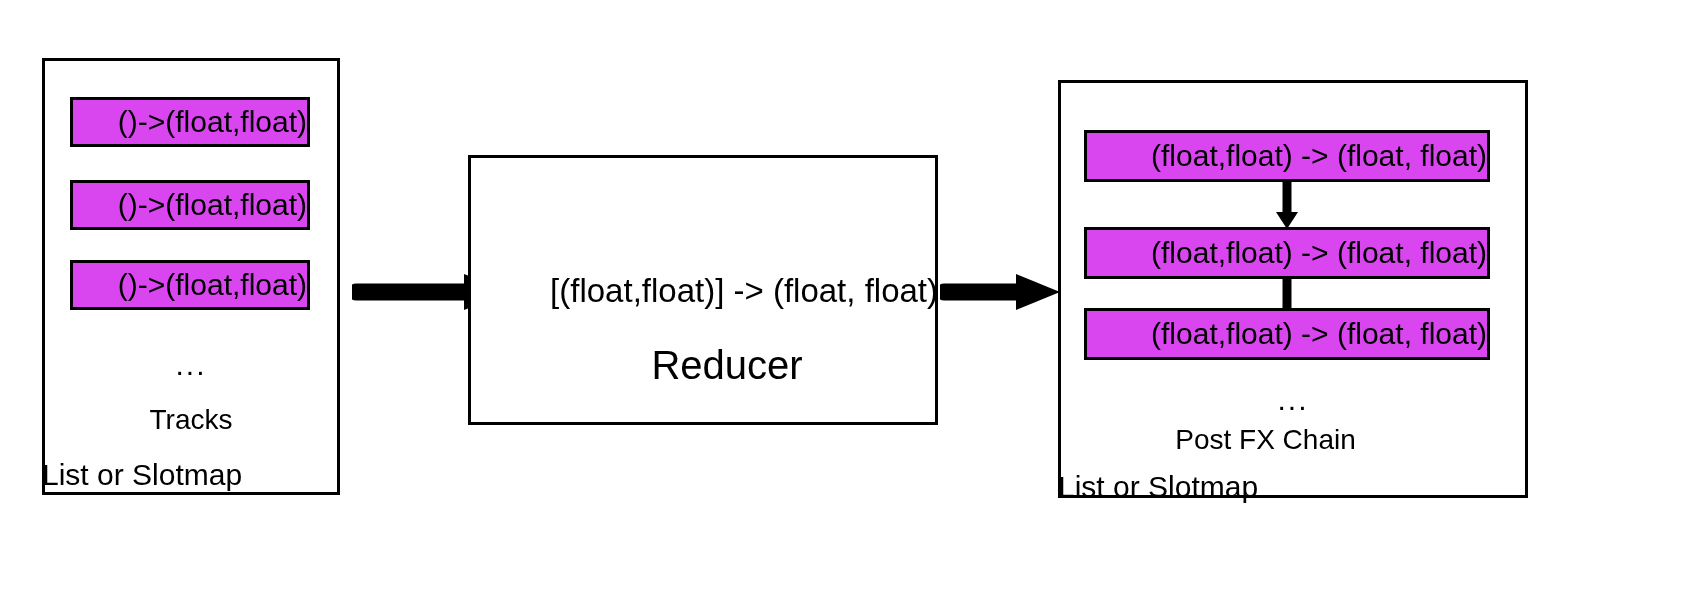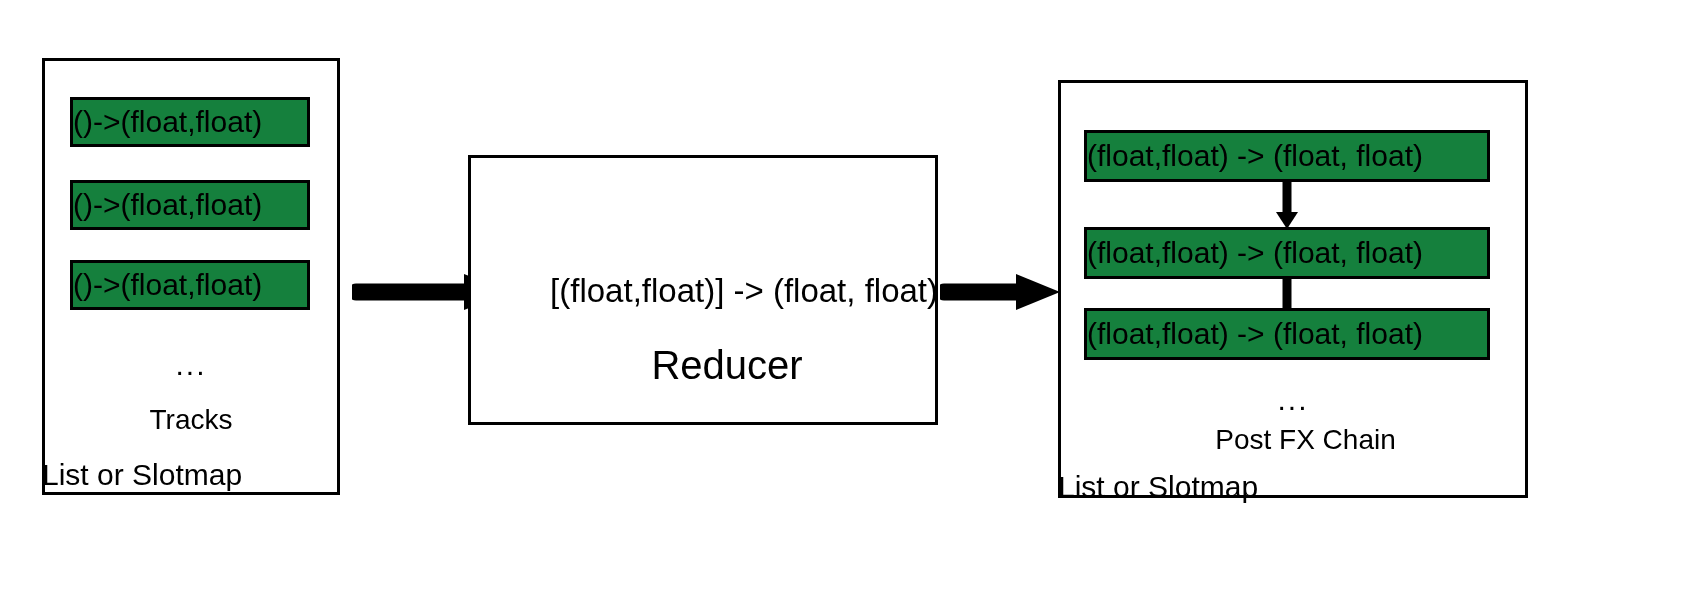--- a/index.html
+++ b/index.html
@@ -26,24 +26,24 @@
     box-sizing: border-box;
     border: 3px solid #000000;
     background: #ffffff;
   }
 
   
   .sig-box {
     position: absolute;
     box-sizing: border-box;
     border: 3px solid #000000;
-    background: #15803d;
+    background: #d946ef;
     display: flex;
     align-items: center;
-    justify-content: flex-start;
+    justify-content: flex-end;
     font-size: 30px;
     line-height: 1;
     white-space: nowrap;
   }
 
   
   .ellipsis {
     position: absolute;
     text-align: center;
     font-size: 30px;
@@ -158,17 +158,17 @@
       <polygon points="9,32 20,49 31,32" fill="#000000"></polygon>
     </svg>
   </div>
 
   <div class="sig-box" style="left:1084px; top:308px; width:406px; height:52px;">
     <span>(float,float) -&gt; (float, float)</span>
   </div>
 
   <div class="ellipsis" style="left:1058px; top:385px; width:470px;">...</div>
 
-  <div class="group-title" style="left:1058px; top:426px; width:415px;padding-left:40px;">Post FX Chain</div>
+  <div class="group-title" style="left:1058px; top:426px; width:415px;">Post FX Chain</div>
 
   <div class="group-subtitle" style="left:1058px; top:472px; width:470px;">List or Slotmap</div>
 
 </div>
 
 </body></html>

